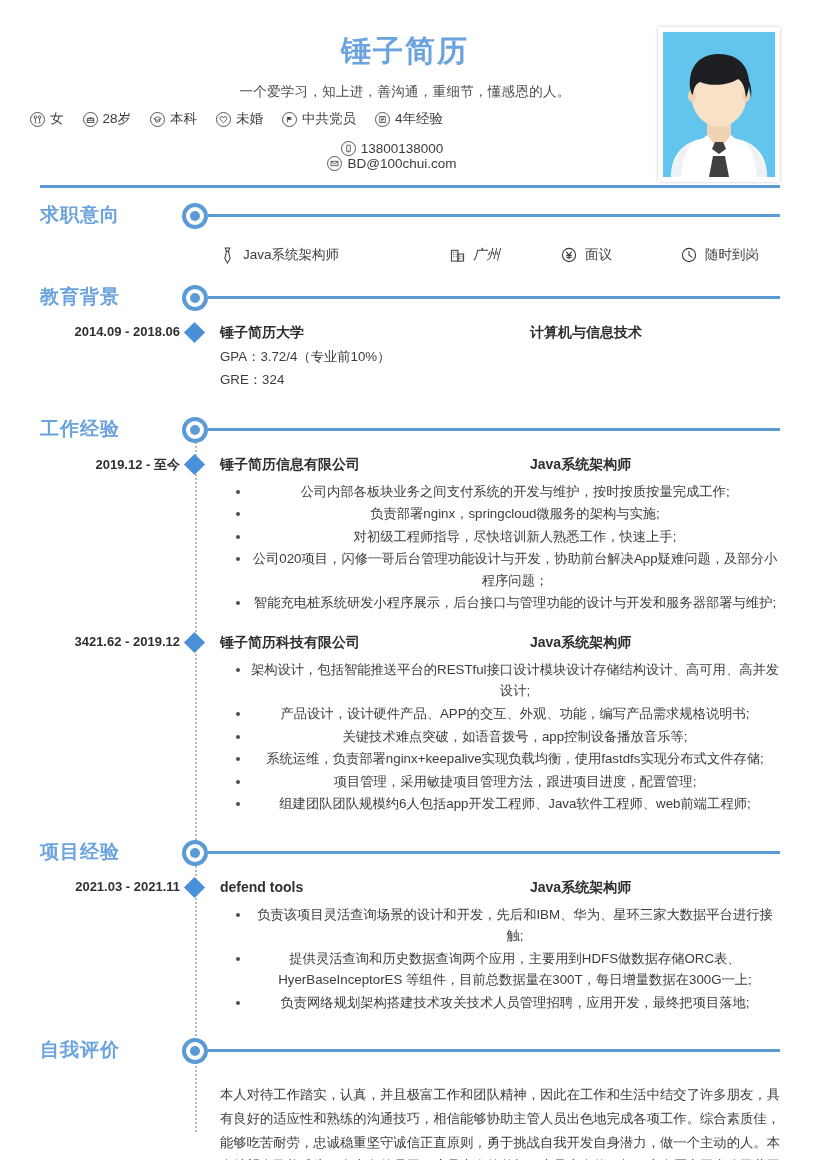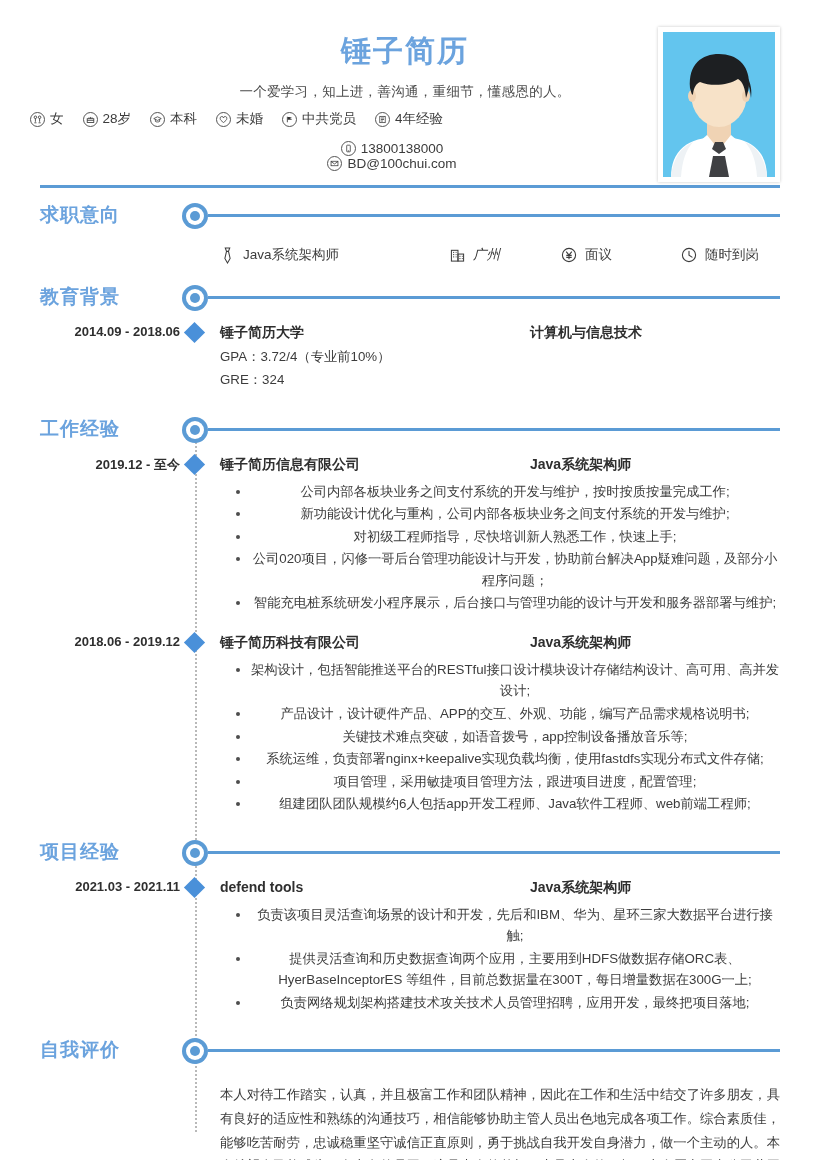--- a/index.html
+++ b/index.html
@@ -461,29 +461,29 @@
 
       <div class="entry">
         <div class="date">2019.12 - 至今</div>
         <div class="diamond"></div>
         <div class="entry-head">
           <div class="org">锤子简历信息有限公司</div>
           <div class="role">Java系统架构师</div>
         </div>
         <ul class="bullets">
           <li>公司内部各板块业务之间支付系统的开发与维护，按时按质按量完成工作;</li>
-          <li>新功能设计优化与重构，公司内部各板块业务之间支付系统的开发与维护;</li>
+          <li>负责部署nginx，springcloud微服务的架构与实施;</li>
           <li>对初级工程师指导，尽快培训新人熟悉工作，快速上手;</li>
           <li>公司020项目，闪修一哥后台管理功能设计与开发，协助前台解决App疑难问题，及部分小程序问题；</li>
           <li>智能充电桩系统研发小程序展示，后台接口与管理功能的设计与开发和服务器部署与维护;</li>
         </ul>
       </div>
 
       <div class="entry" style="margin-top:20px">
-        <div class="date">2018.06 - 2019.12</div>
+        <div class="date">3421.62 - 2019.12</div>
         <div class="diamond"></div>
         <div class="entry-head">
           <div class="org">锤子简历科技有限公司</div>
           <div class="role">Java系统架构师</div>
         </div>
         <ul class="bullets">
           <li>架构设计，包括智能推送平台的RESTful接口设计模块设计存储结构设计、高可用、高并发设计;</li>
           <li>产品设计，设计硬件产品、APP的交互、外观、功能，编写产品需求规格说明书;</li>
           <li>关键技术难点突破，如语音拨号，app控制设备播放音乐等;</li>
           <li>系统运维，负责部署nginx+keepalive实现负载均衡，使用fastdfs实现分布式文件存储;</li>

